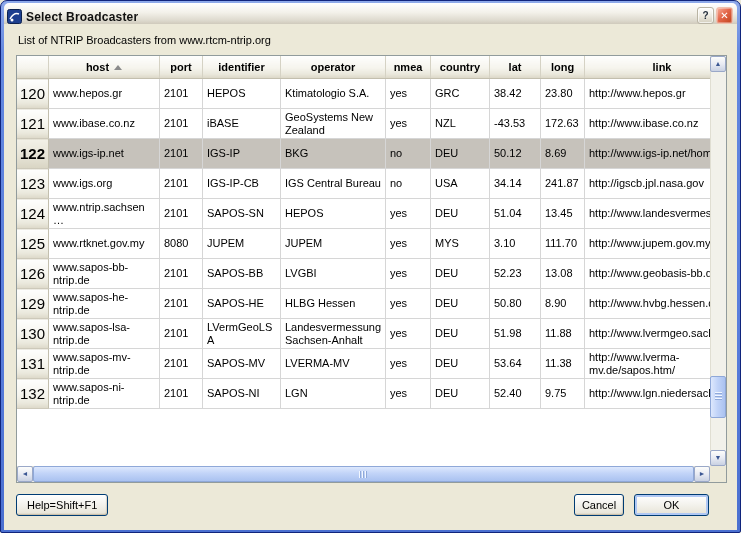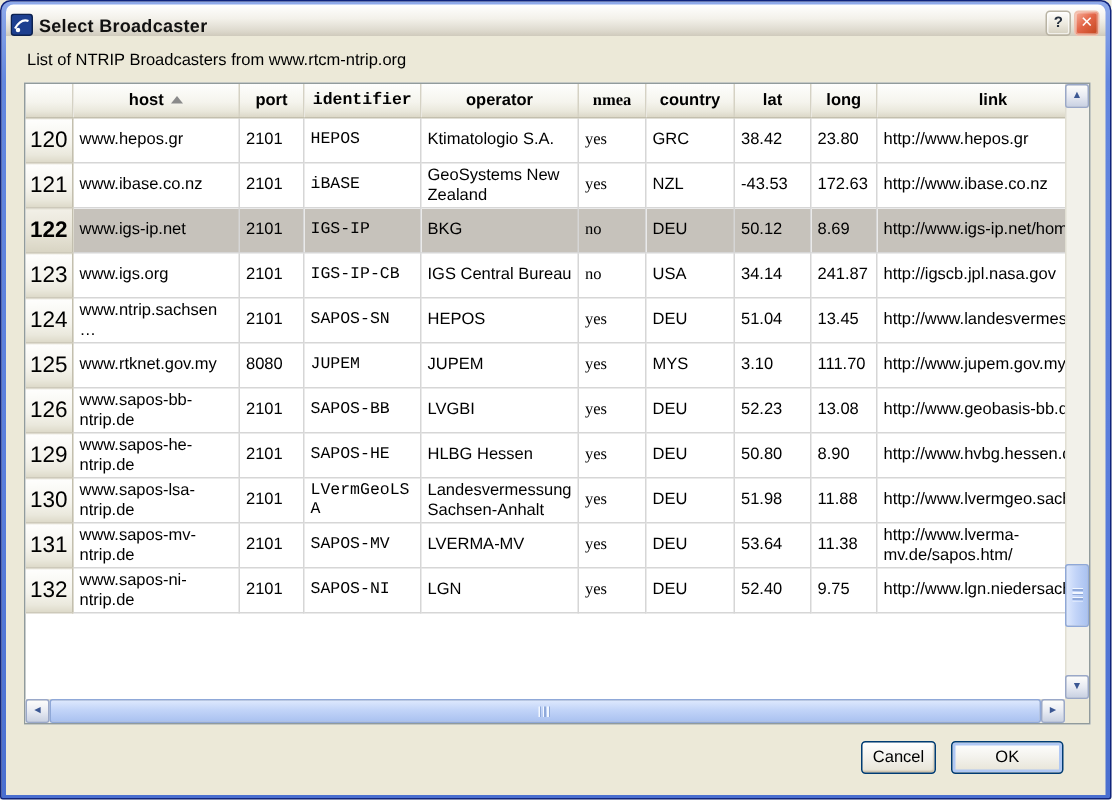--- a/index.html
+++ b/index.html
@@ -69,23 +69,23 @@
   tbody td{
     border-right:1px solid #d6d6d6;border-bottom:1px solid #d6d6d6;
     padding:1px 4px;vertical-align:middle;line-height:13px;
     overflow:hidden;word-wrap:break-word;
   }
   tr.selected td{background:var(--selection-bg,#c6c2bb);}
   tr.selected th{font-weight:bold;background:linear-gradient(180deg,#f2f0e7 0%,#e7e4d7 55%,#d8d4c3 100%);}
   .col-num{width:29px;}
   .col-host{width:108px;}
   .col-port{width:40px;}
-  .col-identifier{width:75px;font-family:Liberation Mono, monospace;}
+  .col-identifier{width:75px;}
   .col-operator{width:102px;}
-  .col-nmea{width:42px;font-family:Liberation Serif, serif;}
+  .col-nmea{width:42px;}
   .col-country{width:56px;}
   .col-lat{width:48px;}
   .col-long{width:41px;}
   .col-link{width:152px;}
   .sort-arrow{
     display:inline-block;width:0;height:0;margin-left:5px;margin-bottom:1px;
     border-left:4px solid transparent;border-right:4px solid transparent;
     border-bottom:5px solid #8a8a8a;
   }
   
@@ -325,19 +325,20 @@
       <div class="hscroll">
         <button class="sb-btn left">◄</button>
         <div class="hthumb"></div>
         <button class="sb-btn right">►</button>
       </div>
 
       <div class="sb-corner"></div>
     </div>
 
     <div class="footer">
+      <button class="btn">Help=Shift+F1</button>
       <div class="spacer"></div>
       <button class="btn btn-cancel">Cancel</button>
       <button class="btn btn-ok">OK</button>
     </div>
 
   </div>
 </div>
 
 </body></html>

